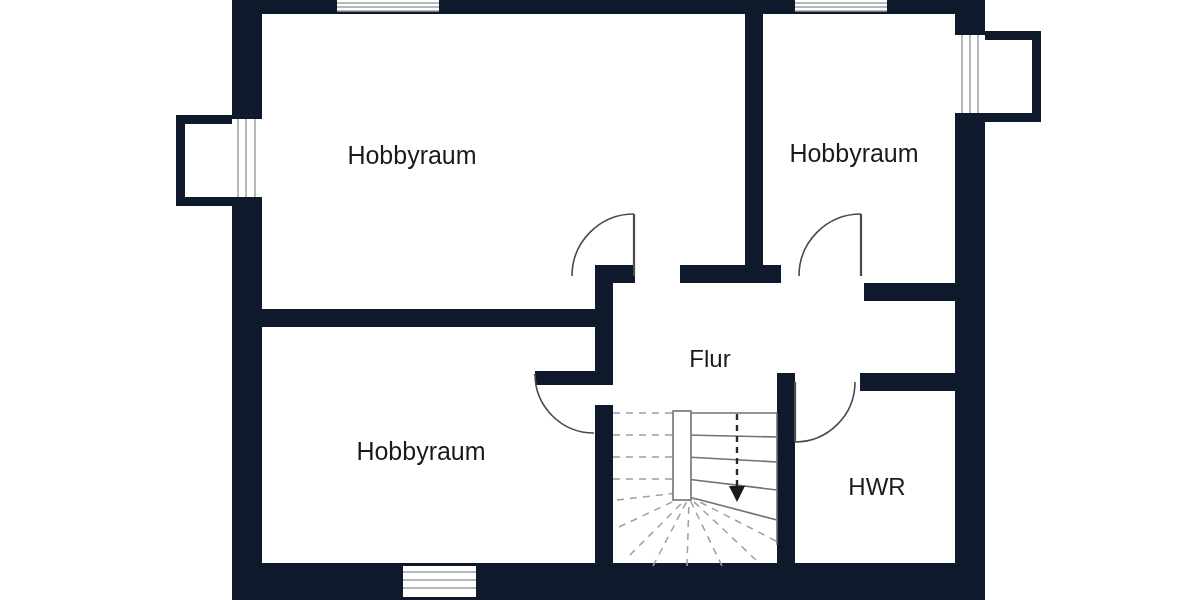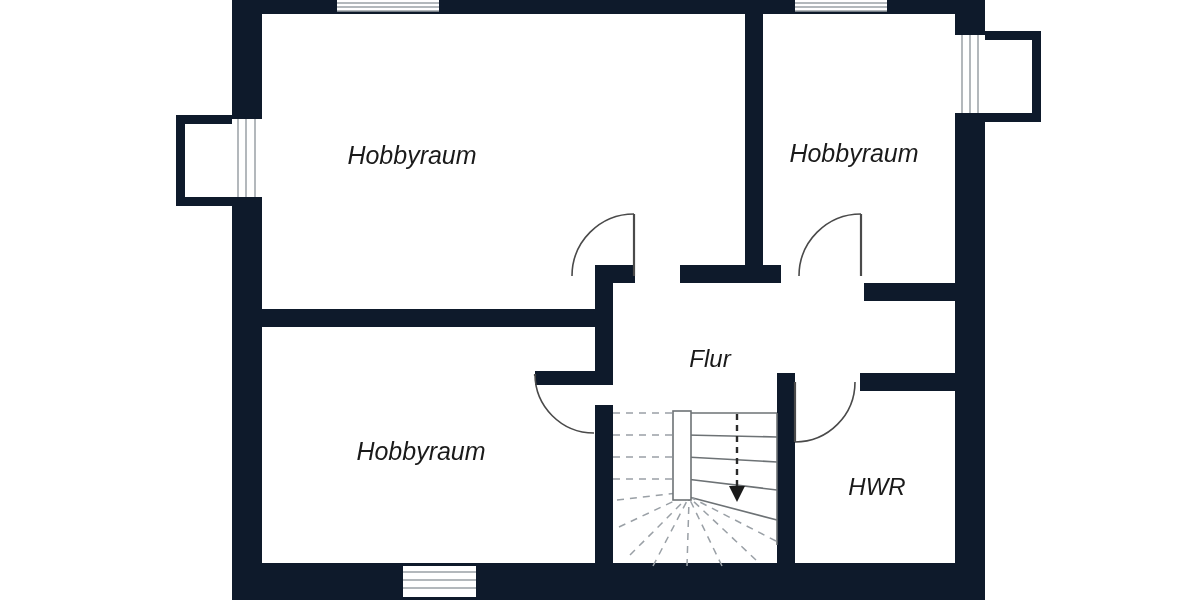--- a/index.html
+++ b/index.html
@@ -12,21 +12,20 @@
     width: 1200px;
     height: 600px;
     overflow: hidden;
     font-family: "Liberation Sans", "DejaVu Sans", sans-serif;
   }
   #floorplan-root {
     position: relative;
     width: 1113px;
     height: 600px;
     background: #ffffff;
-    font-style: italic;
   }
   #plan-svg {
     display: block;
     width: 1200px;
     height: 600px;
   }
   .room-label {
     font-family: "Liberation Sans", "DejaVu Sans", sans-serif;
     fill: #1a1a1a;
     text-anchor: middle;

